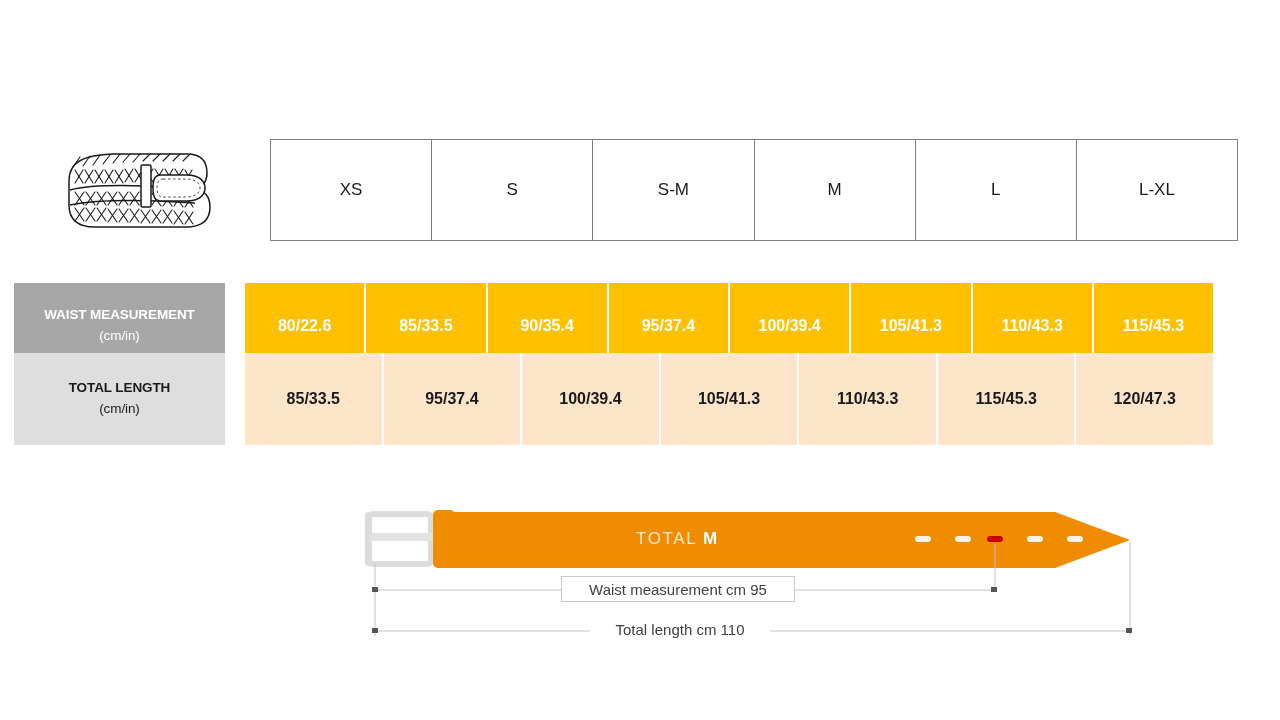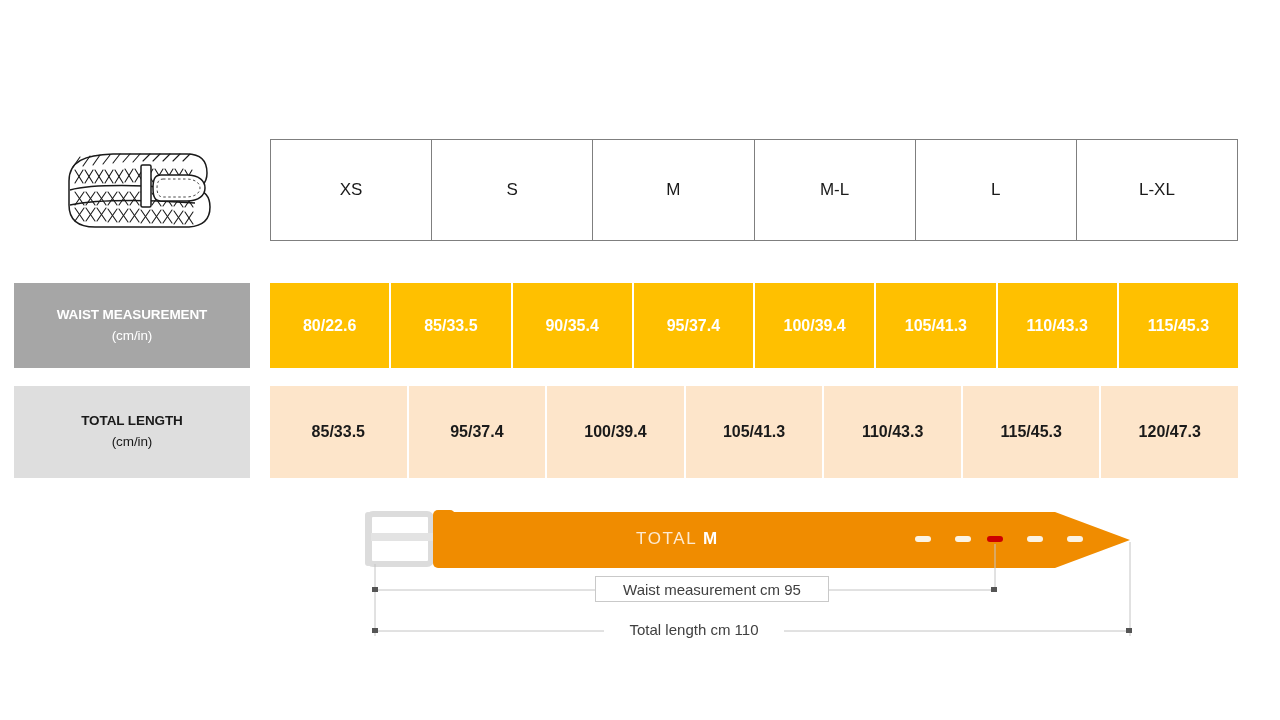--- a/index.html
+++ b/index.html
@@ -53,24 +53,24 @@
   .size-header-cell:last-child { border-right: none; }
 
   
   .meas-row {
     position: absolute;
     left: 14px;
     display: flex;
     align-items: stretch;
   }
   .meas-row.waist { top: 283px; height: 85px; }
-  .meas-row.length { top: 386px; height: 92px; }
+  .meas-row.length { top: 353px; height: 92px; }
 
   .meas-label {
-    width: 236px;
+    width: 211px;
     display: flex;
     flex-direction: column;
     align-items: center;
     justify-content: center;
     text-align: center;
     font-size: 13.5px;
     font-weight: bold;
     letter-spacing: -0.1px;
     line-height: 1.55;
   }
@@ -132,25 +132,24 @@
     top: 576px;
     width: 234px;
     height: 26px;
     background: #ffffff;
     border: 1px solid #c9c9c9;
     display: flex;
     align-items: center;
     justify-content: center;
     font-size: 15px;
     color: #404040;
-    margin-left: 34px;
   }
   .dim-label-length {
     position: absolute;
-    left: 604px;
+    left: 590px;
     top: 617px;
     width: 180px;
     height: 24px;
     background: #ffffff;
     display: flex;
     align-items: center;
     justify-content: center;
     font-size: 15px;
     color: #404040;
   }
@@ -210,22 +209,22 @@
       <g fill="none" stroke="#1a1a1a" stroke-width="0.8" stroke-dasharray="2.5 2.5">
         <path d="M108 36 L131 36 C140 36 145 40 145 45 C145 50 140 54 131 54
                  L108 54 C104 54 102 51 102 45 C102 39 104 36 108 36 Z"></path>
       </g>
     </svg>
   </div>
 
   <div class="size-header-table">
     <div class="size-header-cell">XS</div>
     <div class="size-header-cell">S</div>
+    <div class="size-header-cell">S-M</div>
     <div class="size-header-cell">M</div>
-    <div class="size-header-cell">M-L</div>
     <div class="size-header-cell">L</div>
     <div class="size-header-cell">L-XL</div>
   </div>
 
   <div class="meas-row waist row-waist">
     <div class="meas-label waist-label">
       <span>WAIST MEASUREMENT</span>
       <span class="unit">(cm/in)</span>
     </div>
     <div class="meas-gap"></div>

